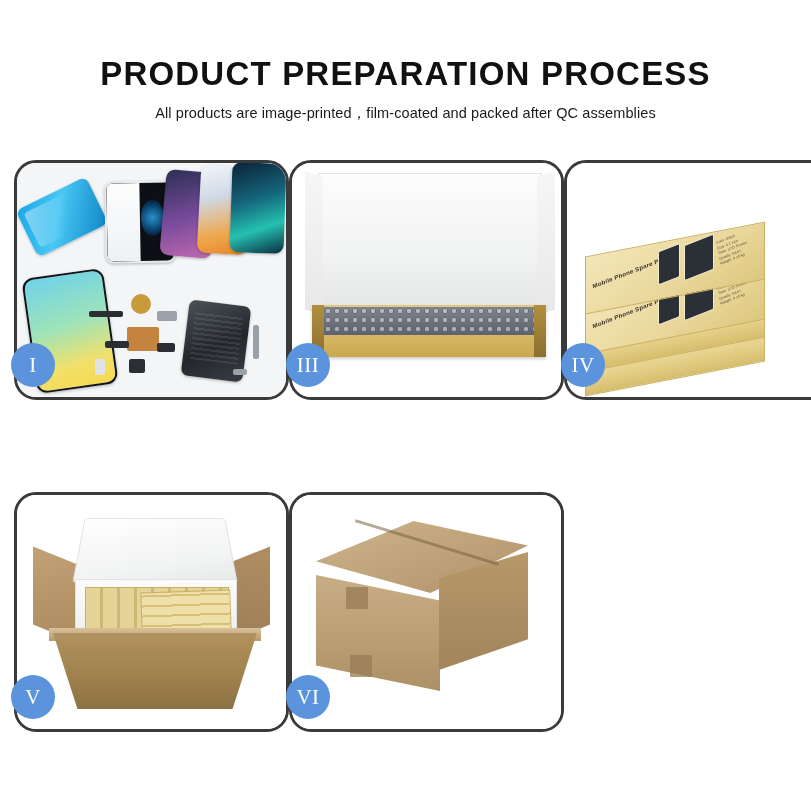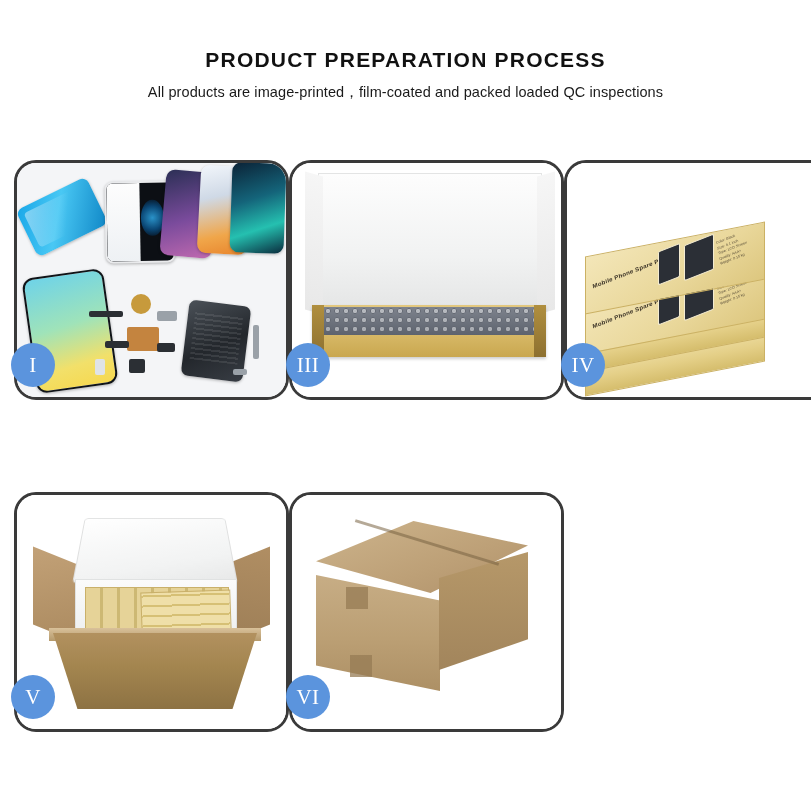--- a/index.html
+++ b/index.html
@@ -15,26 +15,26 @@
     overflow: hidden;
     position: relative;
   }
 
   
   .header {
     text-align: center;
     padding-top: 44px;
   }
   .title {
-    font-size: 21px;
+    font-size: 33px;
     font-weight: 700;
     letter-spacing: 1.2px;
     color: #111111;
     line-height: 1.1;
-    margin: 4px;
+    margin: 12px;
   }
   .subtitle {
     font-size: 14.5px;
     font-weight: 400;
     color: #1a1a1a;
     margin-top: 12px;
     letter-spacing: 0.1px;
   }
 
   
@@ -364,21 +364,21 @@
     background: rgba(150,123,84,.75);
   }
 
   .sr-only { position:absolute; width:1px; height:1px; overflow:hidden; clip:rect(0,0,0,0); }
 </style>
 </head>
 <body>
 
 <div class="header">
   <div class="title">PRODUCT PREPARATION PROCESS</div>
-  <div class="subtitle">All products are image-printed，film-coated and packed loaded QC inspections</div>
+  <div class="subtitle">All products are image-printed，film-coated and packed after QC assemblies</div>
 </div>
 
 <div class="grid">
 
   <div class="panel">
     <div class="panel-inner p1">
       <div class="scr s-blue"></div>
       <div class="scr s-black"></div>
       <div class="scr s-purple"></div>
       <div class="scr s-orange"></div>

